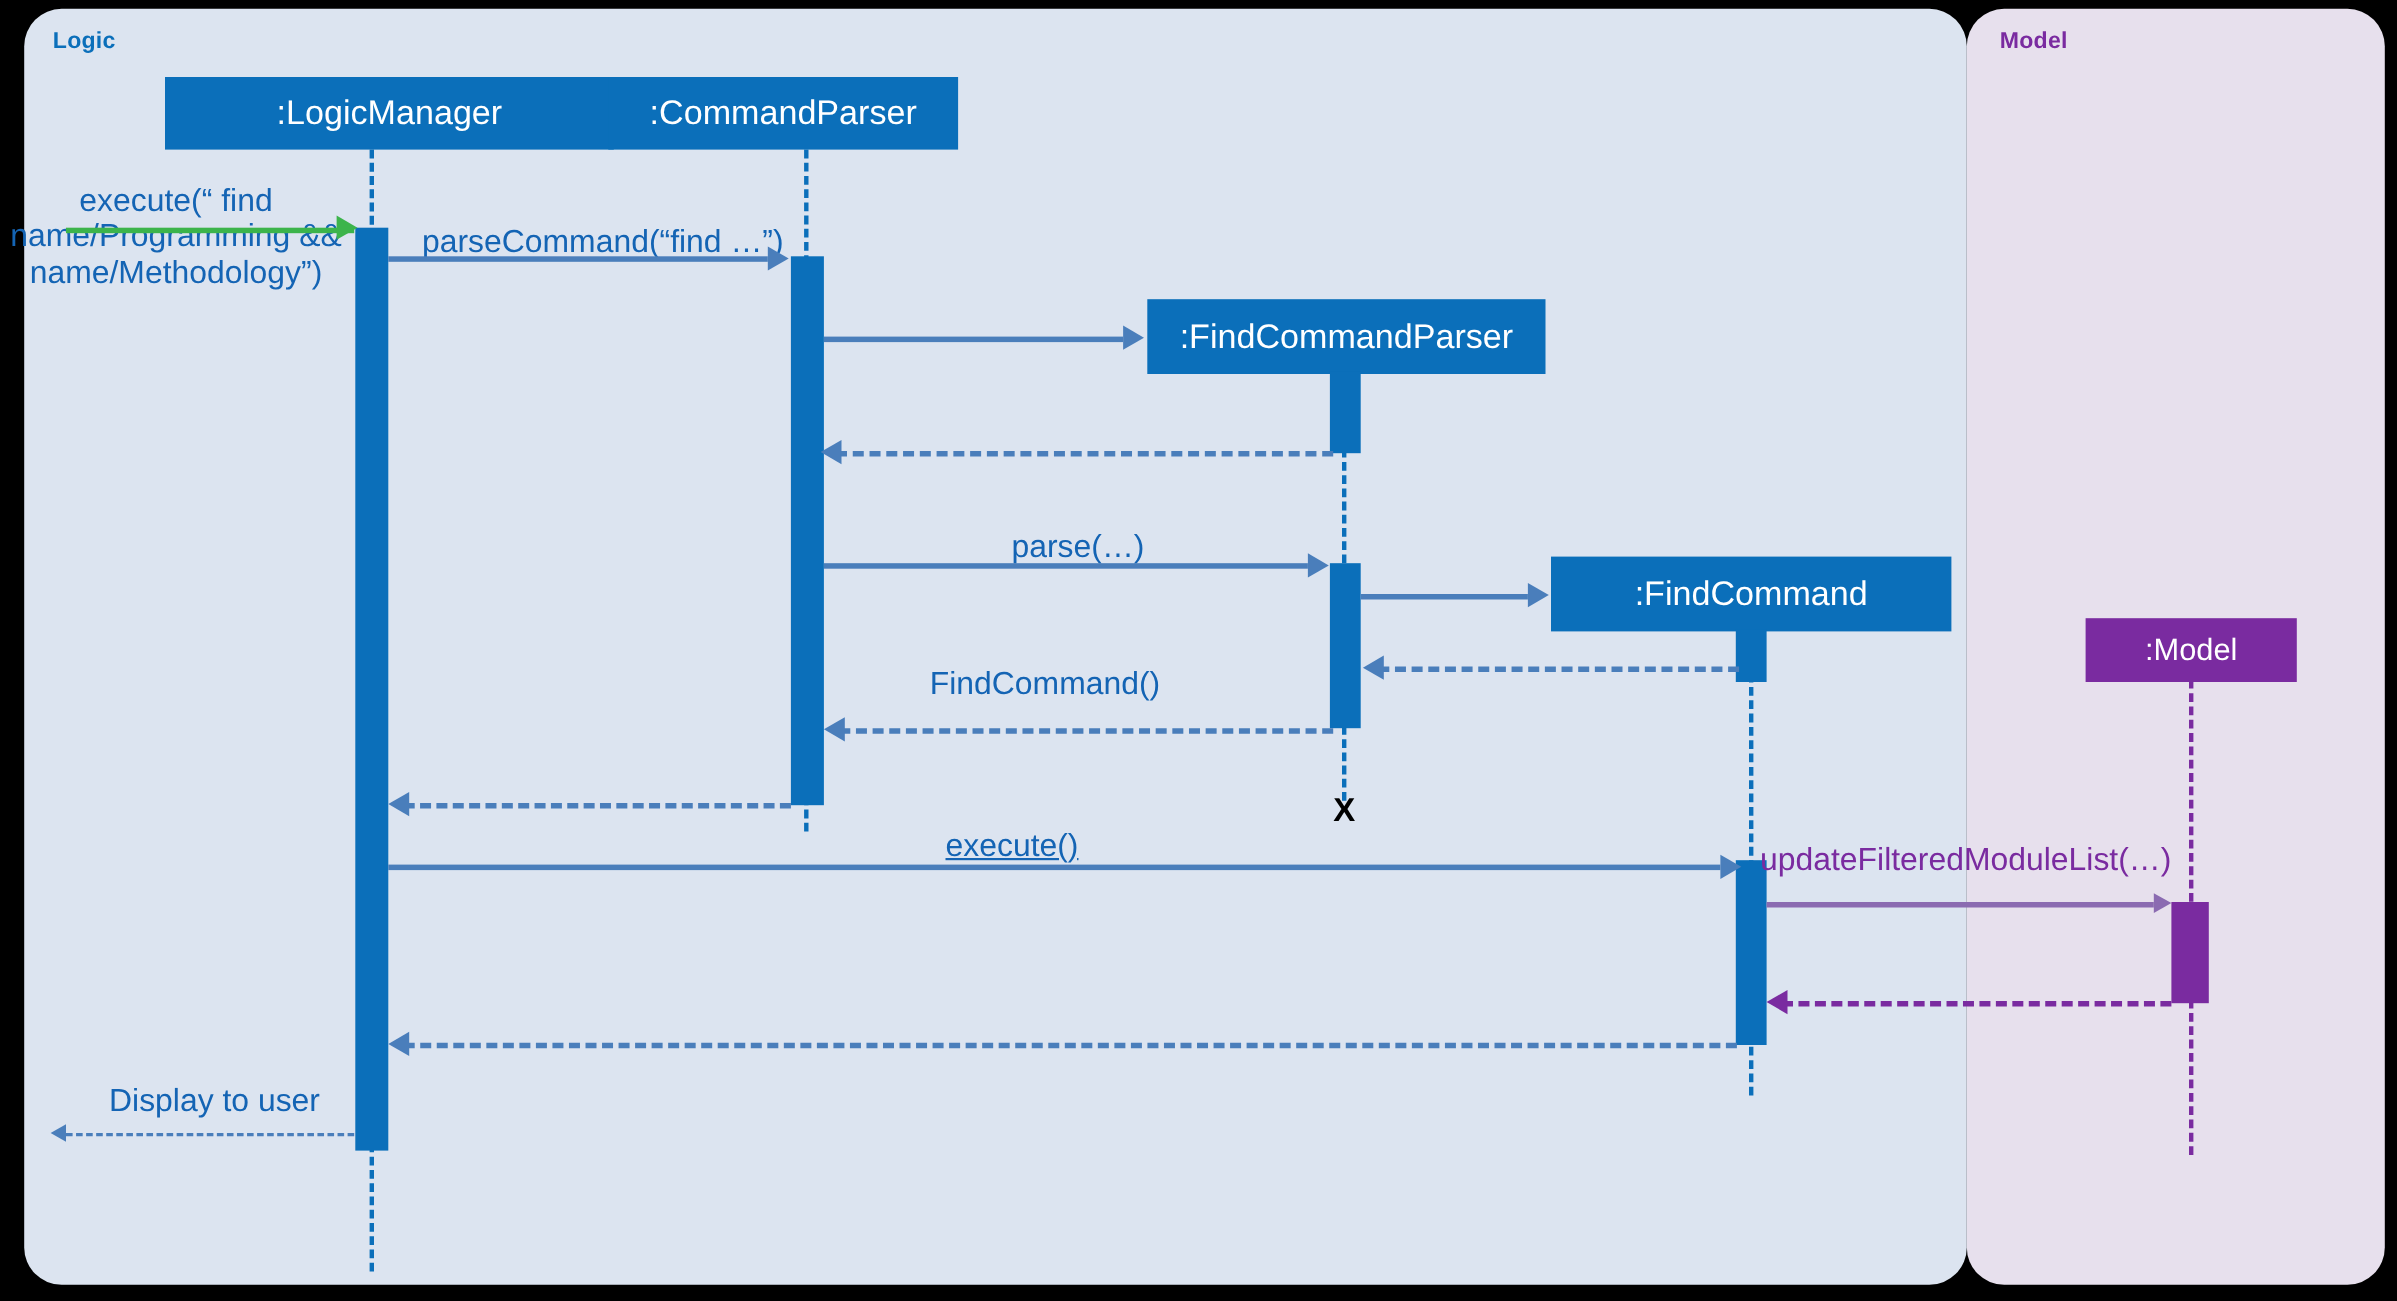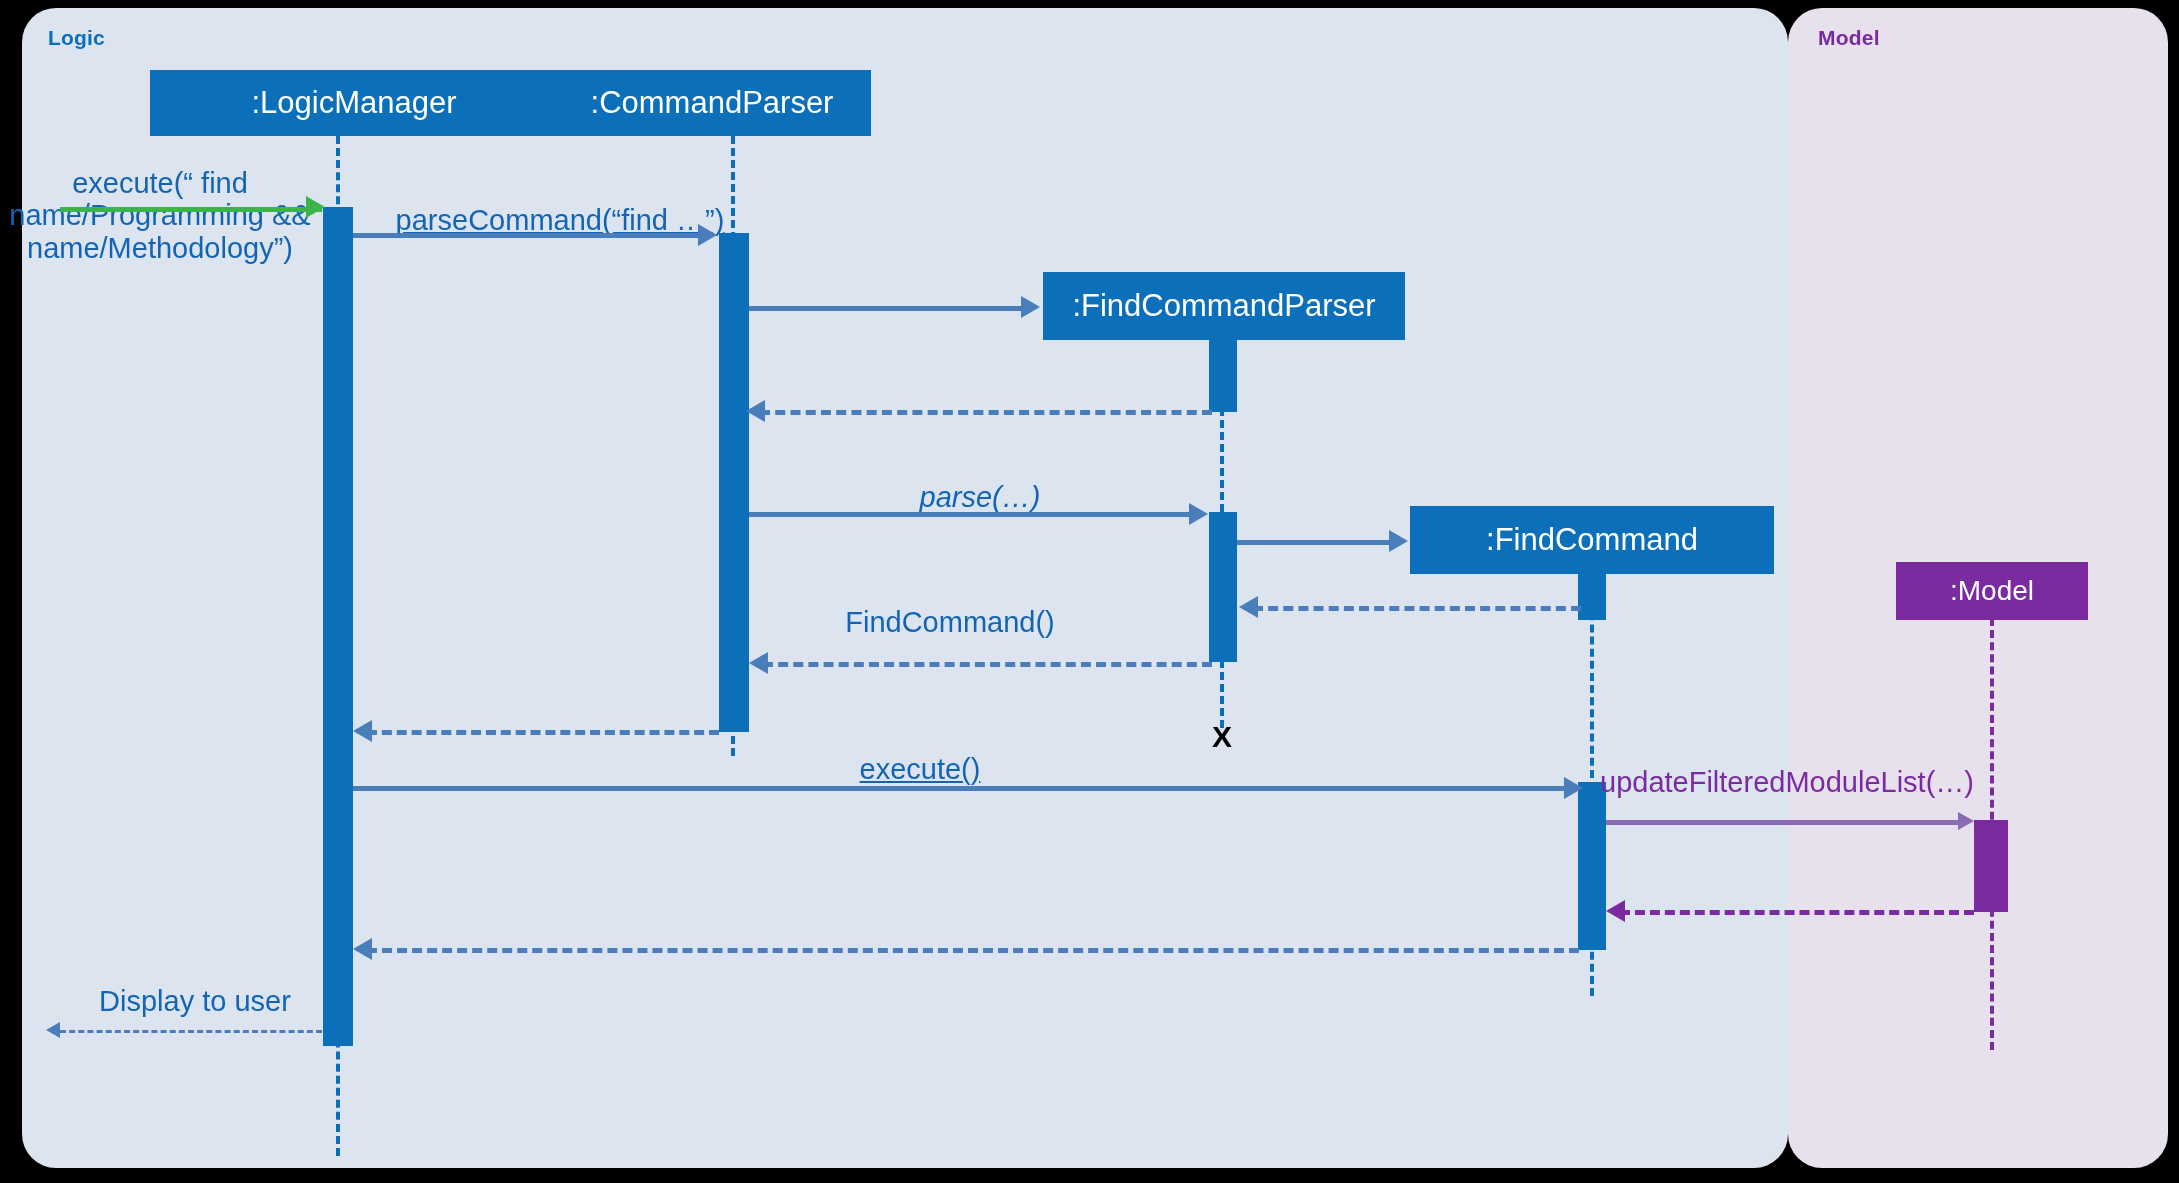--- a/index.html
+++ b/index.html
@@ -148,31 +148,31 @@
   <div class="activation" style="left:1578px; top:782px; width:28px; height:168px; background:#0b6fba;"></div>
 
   <div class="activation" style="left:1974px; top:820px; width:34px; height:92px; background:#7a2ba0;"></div>
 
   <div class="msg-label" style="left:-10px; top:167px; width:340px; color:#1464b4;">execute(“ find
 name/Programming &amp;&amp;
 name/Methodology”)</div>
   <div class="arrow-line arrow-solid" style="left:60px; top:207px; width:262px; border-top-color:#3cb44b;"></div>
   <div class="arrow-head ah-right" style="left:306px; top:196px; border-left-color:#3cb44b;"></div>
 
-  <div class="msg-label" style="left:380px; top:204px; width:360px; color:#1464b4;text-decoration:underline;">parseCommand(“find …”)</div>
+  <div class="msg-label" style="left:368px; top:204px; width:360px; color:#1464b4;">parseCommand(“find …”)</div>
   <div class="arrow-line arrow-solid" style="left:353px; top:233px; width:345px; border-top-color:#4a7ebb;"></div>
   <div class="arrow-head ah-right" style="left:698px; top:224px; border-left-color:#4a7ebb;"></div>
 
   <div class="arrow-line arrow-solid" style="left:749px; top:306px; width:272px; border-top-color:#4a7ebb;"></div>
   <div class="arrow-head ah-right" style="left:1021px; top:296px; border-left-color:#4a7ebb;"></div>
 
   <div class="arrow-line arrow-dashed" style="left:760px; top:410px; width:452px; border-top-color:#4a7ebb;"></div>
   <div class="arrow-head ah-left" style="left:746px; top:400px; border-right-color:#4a7ebb;"></div>
 
-  <div class="msg-label" style="left:870px; top:481px; width:220px; color:#1464b4;font-style:italic;">parse(…)</div>
+  <div class="msg-label" style="left:870px; top:481px; width:220px; color:#1464b4;">parse(…)</div>
   <div class="arrow-line arrow-solid" style="left:749px; top:512px; width:440px; border-top-color:#4a7ebb;"></div>
   <div class="arrow-head ah-right" style="left:1189px; top:503px; border-left-color:#4a7ebb;"></div>
 
   <div class="arrow-line arrow-solid" style="left:1237px; top:540px; width:152px; border-top-color:#4a7ebb;"></div>
   <div class="arrow-head ah-right" style="left:1389px; top:530px; border-left-color:#4a7ebb;"></div>
 
   <div class="arrow-line arrow-dashed" style="left:1253px; top:606px; width:328px; border-top-color:#4a7ebb;"></div>
   <div class="arrow-head ah-left" style="left:1239px; top:596px; border-right-color:#4a7ebb;"></div>
 
   <div class="msg-label" style="left:790px; top:606px; width:320px; color:#1464b4;">FindCommand()</div>

